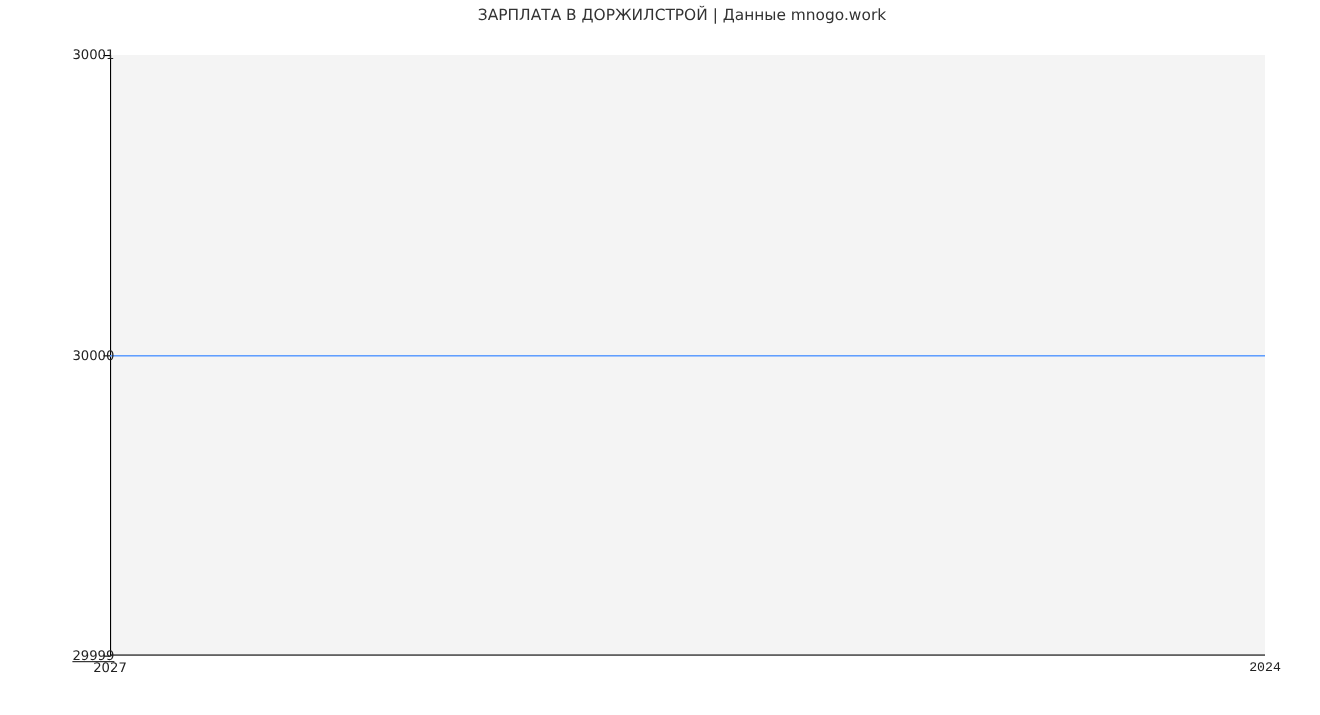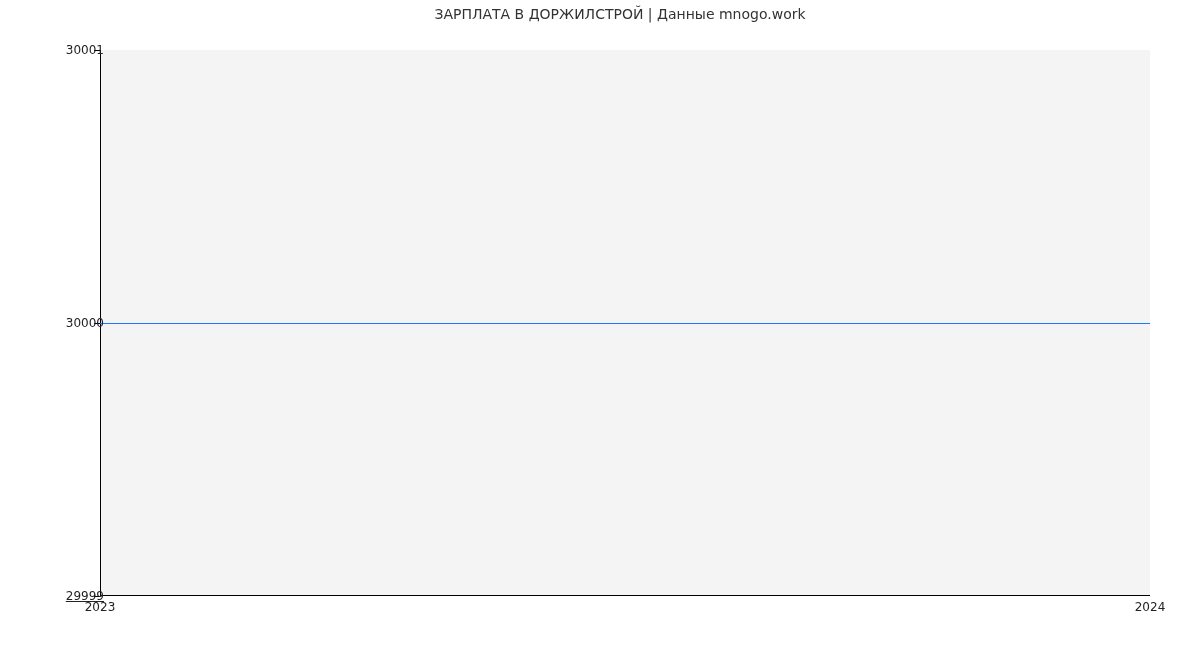--- a/index.html
+++ b/index.html
@@ -86,16 +86,16 @@
   <div class="data-line" style="top:323px;"></div>
 
   <div class="y-tick" style="top:50px; left:94px;"></div>
   <div class="y-tick" style="top:323px; left:94px;"></div>
   <div class="y-tick" style="top:596px; left:94px;"></div>
 
   <div class="y-label" style="top:50px;">30001</div>
   <div class="y-label" style="top:323px;text-align:right;">30000</div>
   <div class="y-label" style="top:596px;text-decoration:underline;">29999</div>
 
-  <div class="x-label" style="left:100px;">2023</div>
-  <div class="x-label" style="left:1150px;">2024</div>
+  <div class="x-label" style="left:100px;">2027</div>
+  <div class="x-label" style="left:1150px;font-family:Liberation Mono, monospace;">2024</div>
 
 </div>
 
 </body></html>

